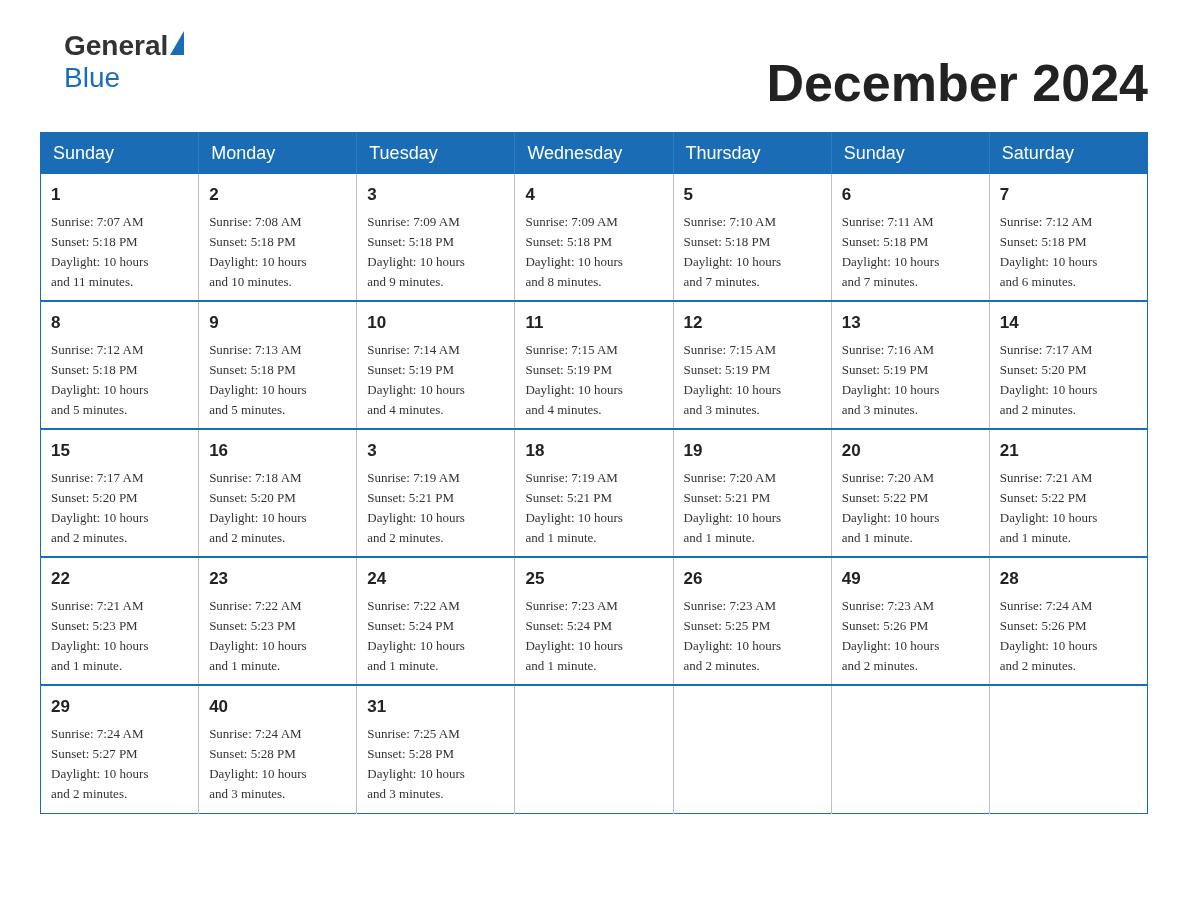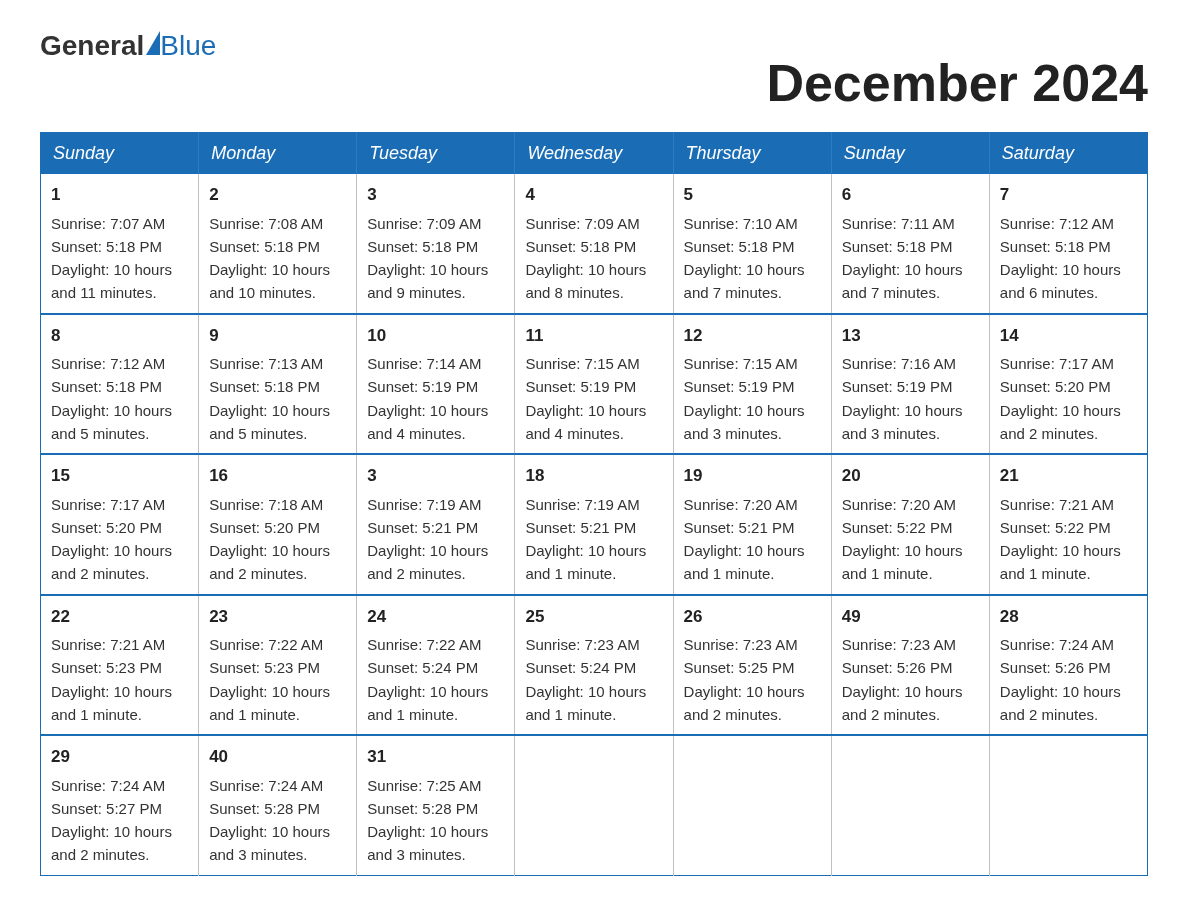--- a/index.html
+++ b/index.html
@@ -37,21 +37,20 @@
       border: 1px solid #1a6db5;
     }
     .calendar-table th {
       background-color: #1a6db5;
       color: #ffffff;
       font-size: 18px;
       font-weight: normal;
       padding: 10px 12px;
       text-align: left;
       border-right: 1px solid #2a7dc5;
-      font-style: italic;
     }
     .calendar-table th:last-child {
       border-right: none;
       margin-top: 25px;
     }
     .calendar-table td {
       vertical-align: top;
       padding: 8px 10px;
       border-right: 1px solid #c0c0c0;
       border-bottom: 2px solid #1a6db5;
@@ -68,29 +67,32 @@
       border-bottom: none;
     }
     .day-number {
       font-size: 17px;
       font-weight: bold;
       color: #222;
       display: block;
       margin-bottom: 4px;
     }
     .day-info {
-      font-size: 15px;
+      font-size: 13px;
       color: #333;
       line-height: 1.55;
+      font-family: Liberation Serif, serif;
     }
     .empty-cell {
       background: #ffffff;
     }
     .logo-wrapper {
       display: flex;
+      flex-direction: column;
+      margin-left: 24px;
     }
     .logo-row {
       display: flex;
       align-items: center;
     }
     .logo-icon {
       display: inline-block;
       width: 0;
       height: 0;
       border-left: 14px solid transparent;

